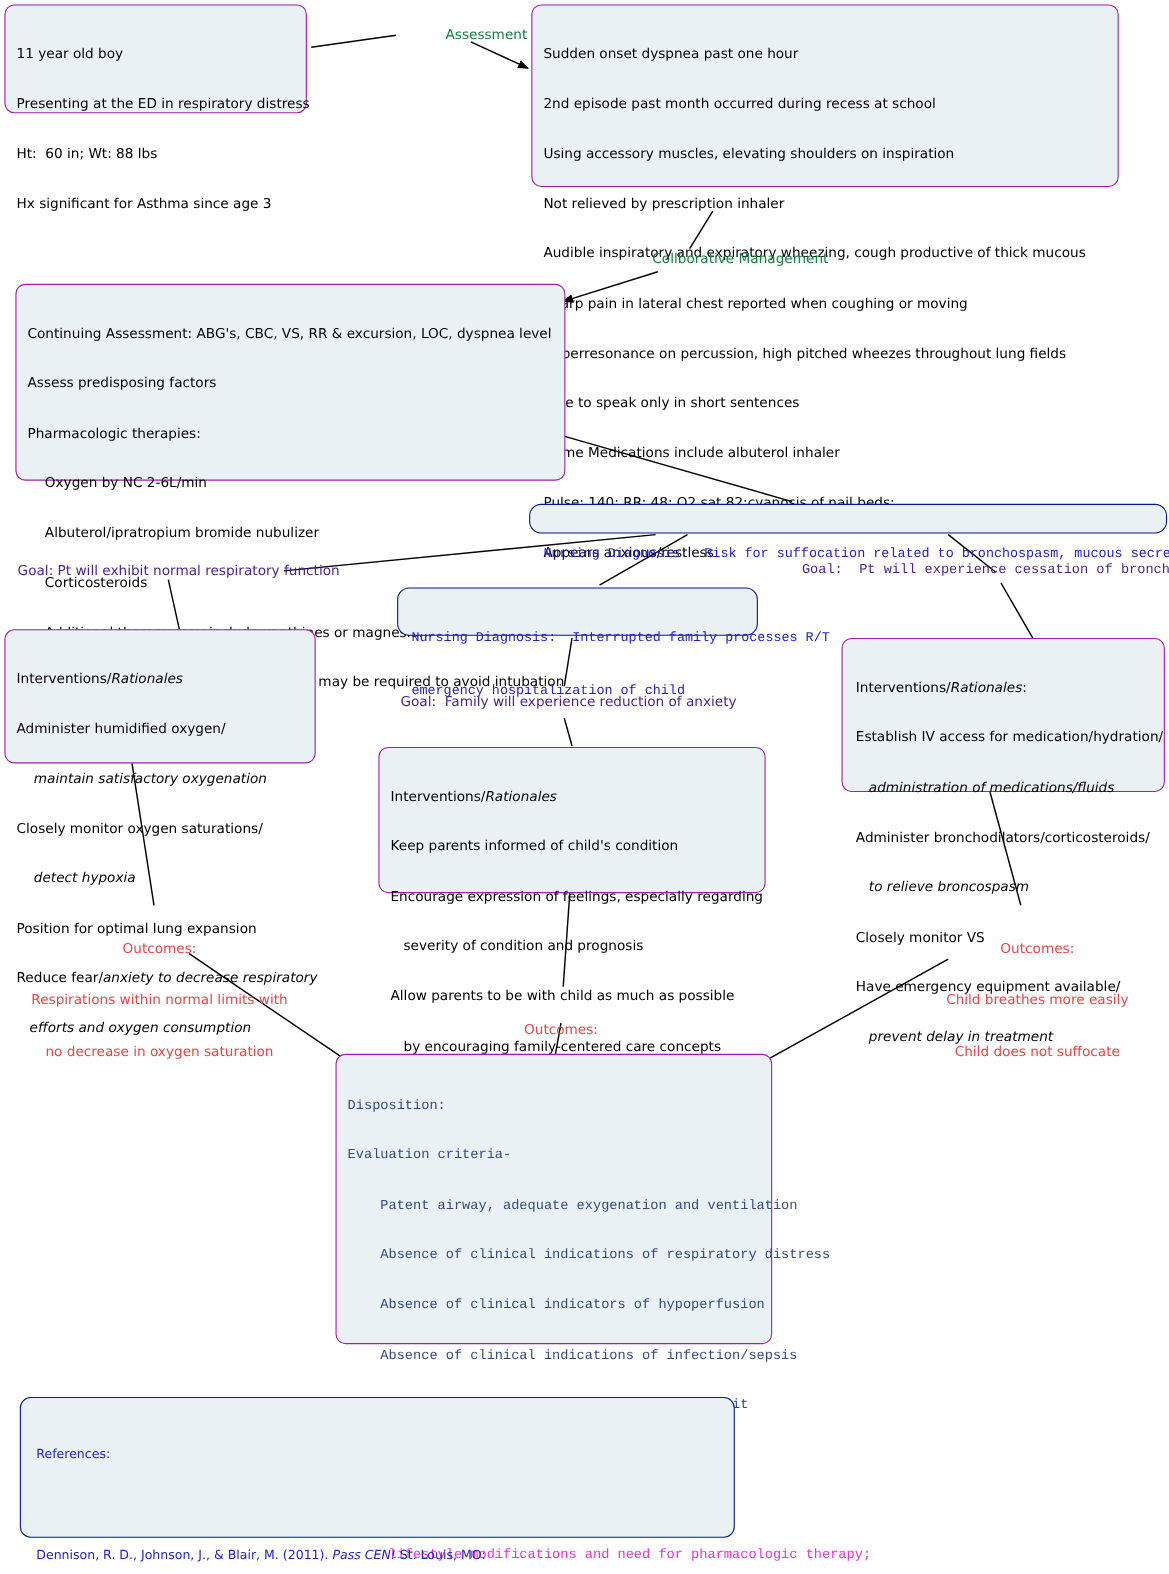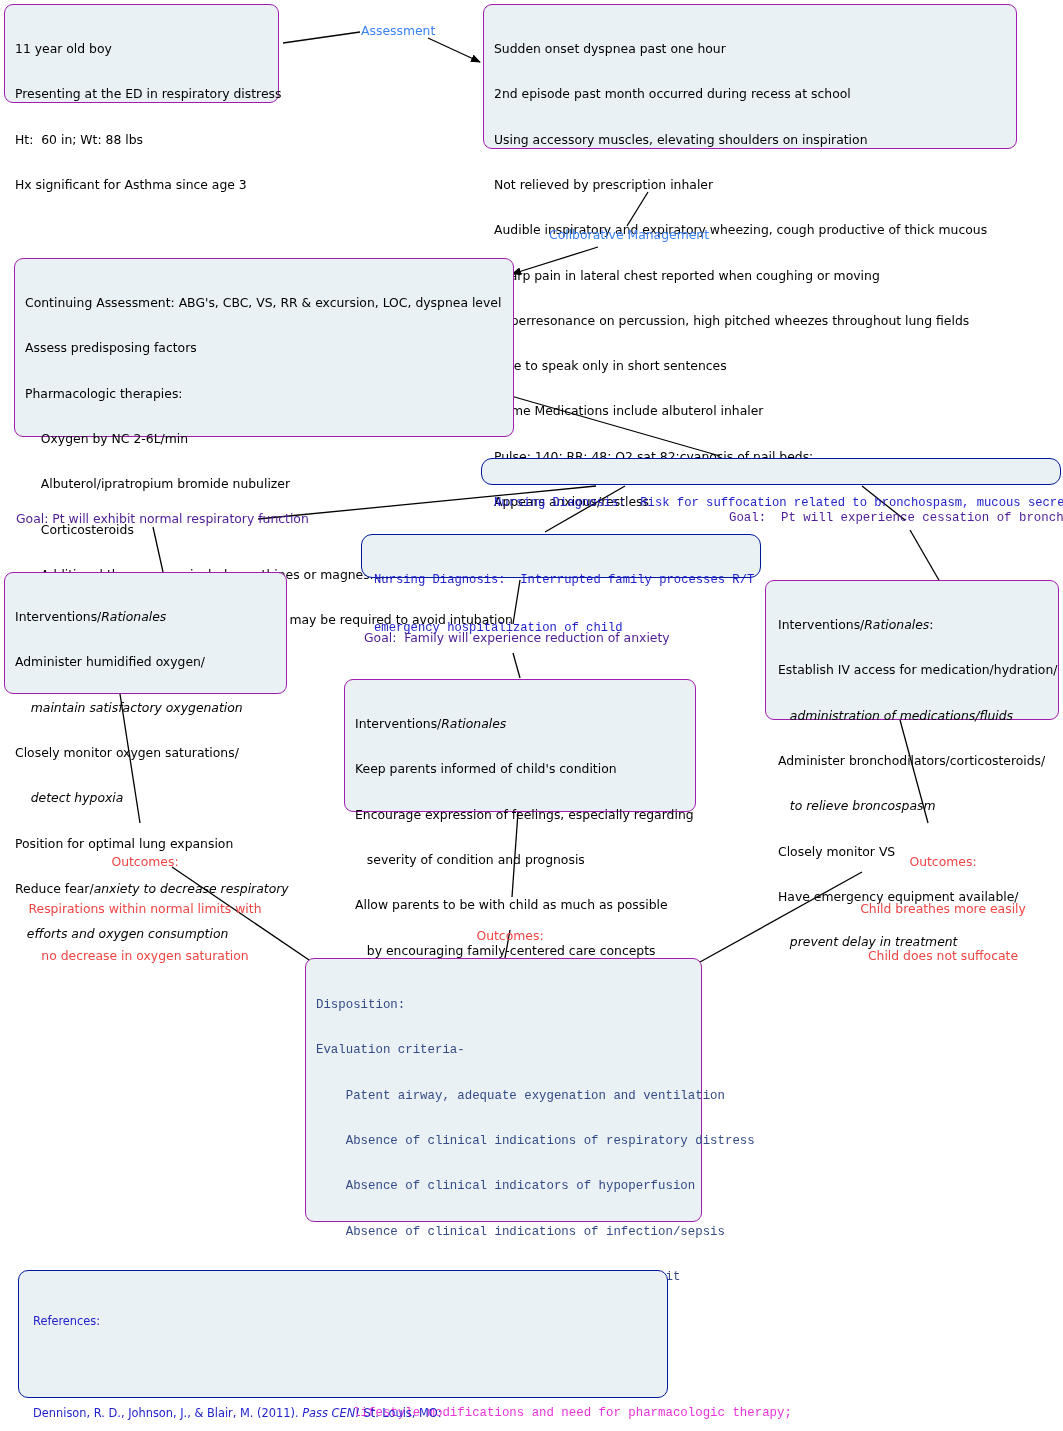--- a/index.html
+++ b/index.html
@@ -42,21 +42,21 @@
 
   .lbl{
     position:absolute;
     font-size:12.4px;
     line-height:15.6px;
     white-space:pre;
     color:#000000;
   }
   .lbl.goal{color:#4c1d95;}
   .lbl.outcome{color:#ef4444;text-align:center;}
-  .lbl.conn{color:#3b82f6;}
+  .lbl.conn{color:#15803d;margin-left:44px;}
 </style>
 </head>
 <body>
 
 <div id="canvas">
 
   <svg id="edges" viewBox="0 0 1063 1431">
     <defs>
       <marker id="arrow" markerWidth="10" markerHeight="8" refX="9" refY="4" orient="auto" markerUnits="userSpaceOnUse">
         <path d="M0,0 L10,4 L0,8 z" fill="#000000"></path>
@@ -100,21 +100,21 @@
 
   <div class="box" style="left:4px;top:4px;width:275px;height:99px;">
     <div>11 year old boy</div>
     <div>Presenting at the ED in respiratory distress</div>
     <div>Ht:  60 in; Wt: 88 lbs</div>
     <div>Hx significant for Asthma since age 3</div>
   </div>
 
   <div class="lbl conn" style="left:361px;top:23px;">Assessment</div>
 
-  <div class="box" style="left:483px;top:4px;width:534px;height:145px;">
+  <div class="box" style="left:483px;top:4px;width:534px;height:166px;">
     <div>Sudden onset dyspnea past one hour</div>
     <div>2nd episode past month occurred during recess at school</div>
     <div>Using accessory muscles, elevating shoulders on inspiration</div>
     <div>Not relieved by prescription inhaler</div>
     <div>Audible inspiratory and expiratory wheezing, cough productive of thick mucous</div>
     <div>Sharp pain in lateral chest reported when coughing or moving</div>
     <div>Hyperresonance on percussion, high pitched wheezes throughout lung fields</div>
     <div>Able to speak only in short sentences</div>
     <div>Home Medications include albuterol inhaler</div>
     <div>Pulse: 140; RR: 48; O2 sat 82;cyanosis of nail beds;</div>
@@ -131,21 +131,21 @@
     <div>    Albuterol/ipratropium bromide nubulizer</div>
     <div>    Corticosteroids</div>
     <div>    Additional therapy may include xanthines or magnesium</div>
     <div>Noninavasive ventilatory methods (BiPap) may be required to avoid intubation</div>
   </div>
 
   <div class="box nd" style="left:481px;top:458px;width:580px;height:27px;font-size:12.2px;line-height:16px;padding-top:4px;">
     <div>Nursing Diagnosis:  Risk for suffocation related to bronchospasm, mucous secretions, edema</div>
   </div>
 
-  <div class="box nd" style="left:361px;top:534px;width:400px;height:44px;font-size:12.2px;line-height:16px;padding-top:5px;">
+  <div class="box nd" style="left:361px;top:534px;width:328px;height:44px;font-size:12.2px;line-height:16px;padding-top:5px;">
     <div>Nursing Diagnosis:  Interrupted family processes R/T</div>
     <div>emergency hospitalization of child</div>
   </div>
 
   <div class="lbl goal" style="left:16px;top:511px;">Goal: Pt will exhibit normal respiratory function</div>
   <div class="lbl goal" style="left:729px;top:511px;font-family:Liberation Mono, monospace;">Goal:  Pt will experience cessation of bronchospasm</div>
   <div class="lbl goal" style="left:364px;top:630px;">Goal:  Family will experience reduction of anxiety</div>
 
   <div class="box" style="left:4px;top:572px;width:283px;height:122px;">
     <div><span>Interventions/</span><span class="ital">Rationales</span></div>

